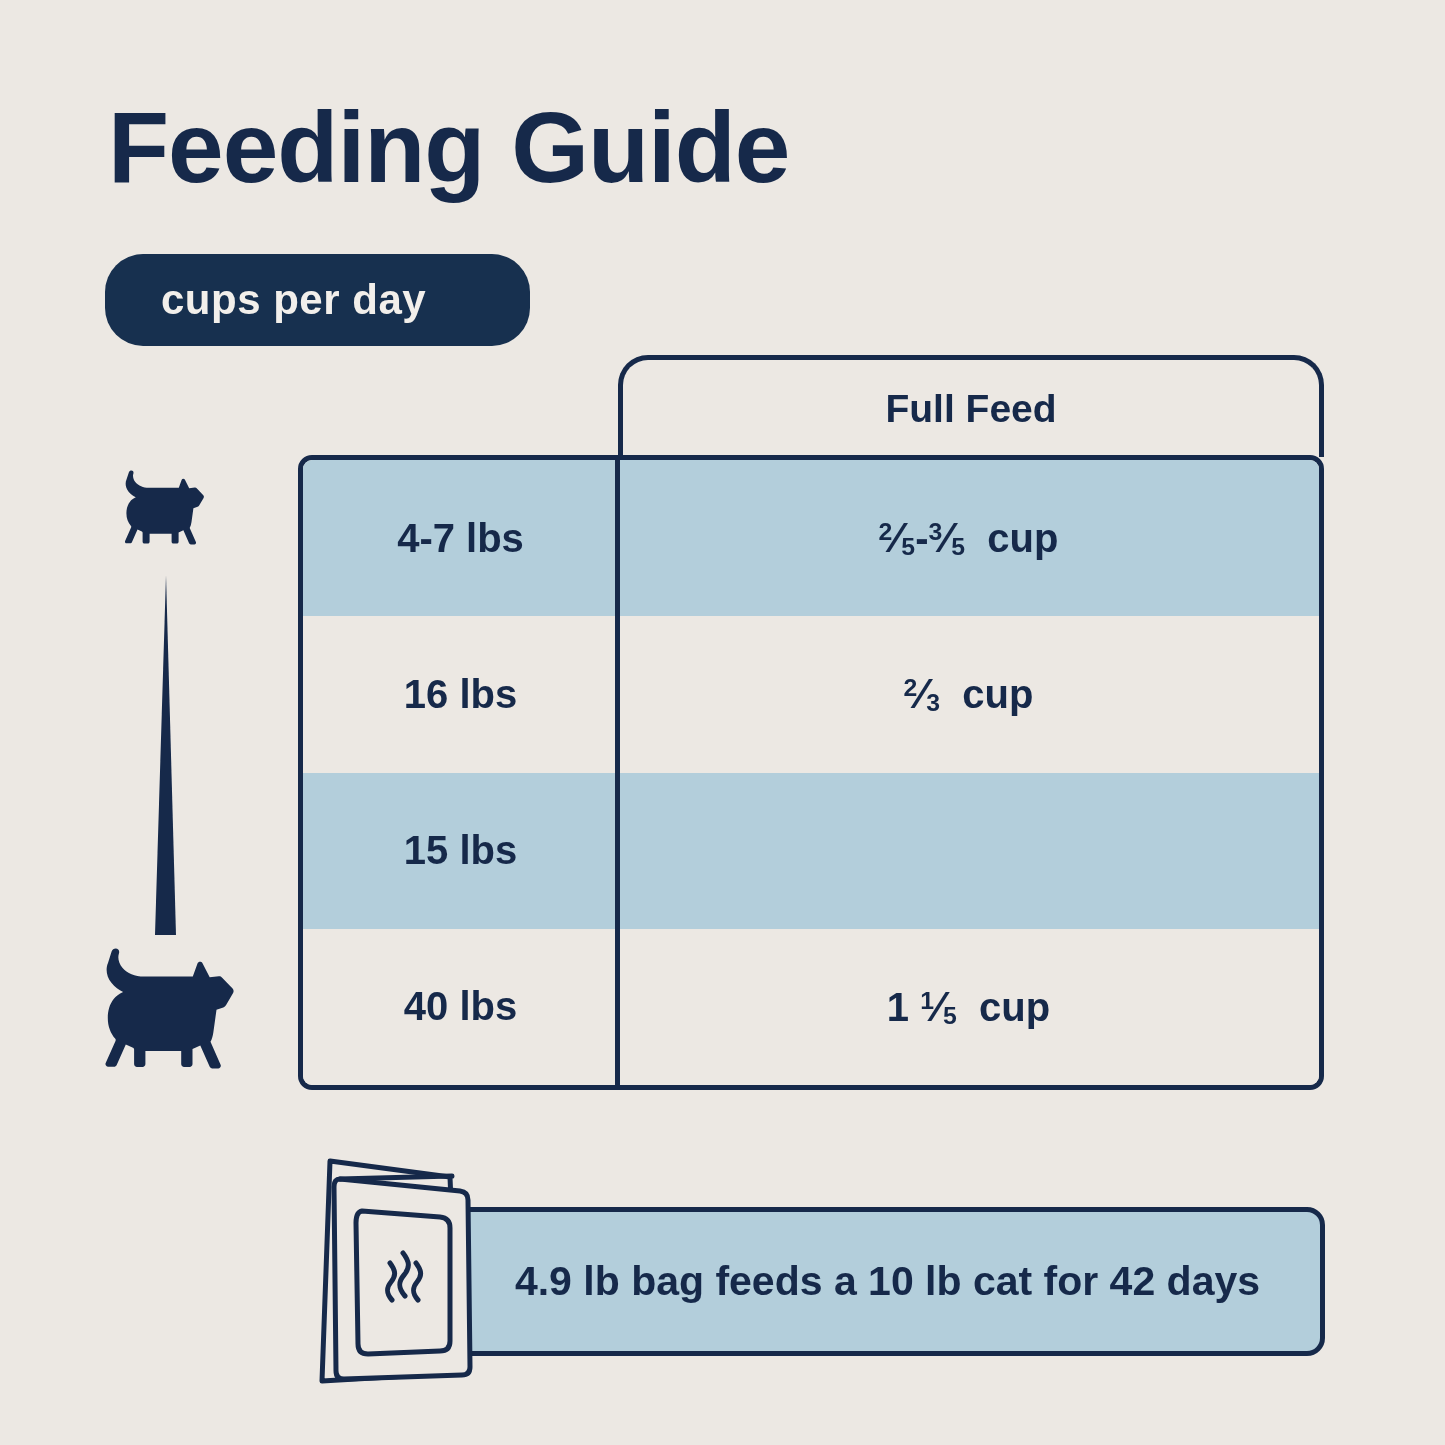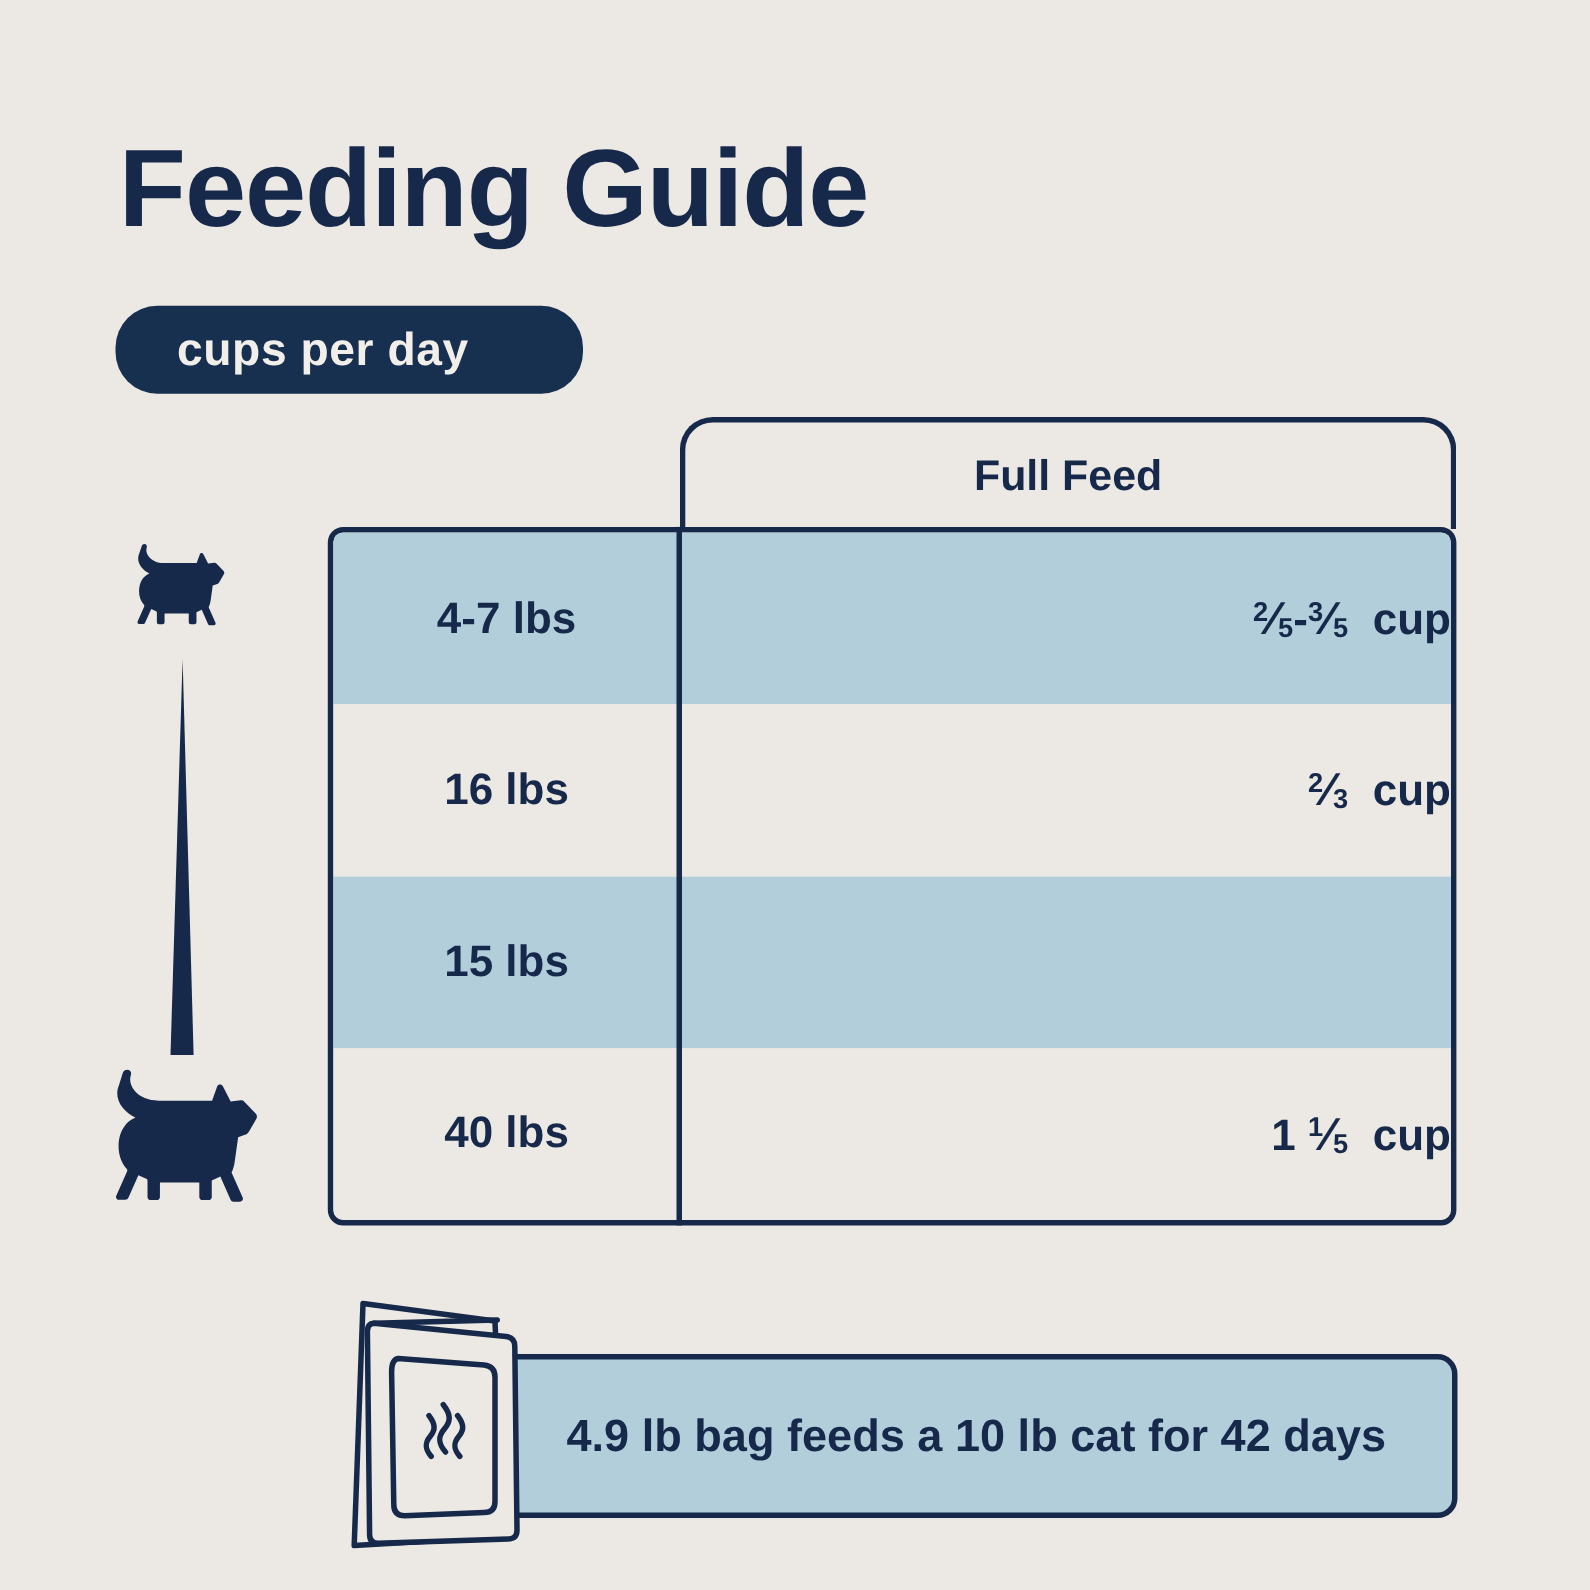--- a/index.html
+++ b/index.html
@@ -12,21 +12,20 @@
     background: #ece8e3;
     font-family: "Liberation Sans", sans-serif;
     color: #16294a;
     overflow: hidden;
     position: relative;
   }
 
   .canvas {
     position: absolute;
     inset: 0;
-    margin-top: 24px;
   }
 
   
   .title {
     position: absolute;
     left: 108px;
     top: 95px;
     font-size: 100px;
     font-weight: bold;
     letter-spacing: -1px;
@@ -34,21 +33,21 @@
     line-height: 1.05;
     white-space: nowrap;
   }
 
   
   .badge {
     position: absolute;
     left: 105px;
     top: 254px;
     width: 425px;
-    height: 80px;
+    height: 92px;
     background: #17304f;
     border-radius: 38px;
     display: flex;
     align-items: center;
     box-sizing: border-box;
     padding-left: 56px;
   }
   .badge-label {
     color: #f2efeb;
     font-size: 42px;
@@ -144,21 +143,21 @@
   .cell-weight {
     width: 315px;
     flex: 0 0 315px;
     text-align: center;
     font-size: 40px;
     font-weight: bold;
     color: #16294a;
   }
   .cell-feed {
     flex: 1 1 auto;
-    text-align: right;
+    text-align: center;
     font-size: 40px;
     font-weight: bold;
     color: #16294a;
   }
 
   
   .divider {
     position: absolute;
     left: 317px;
     top: 100px;

